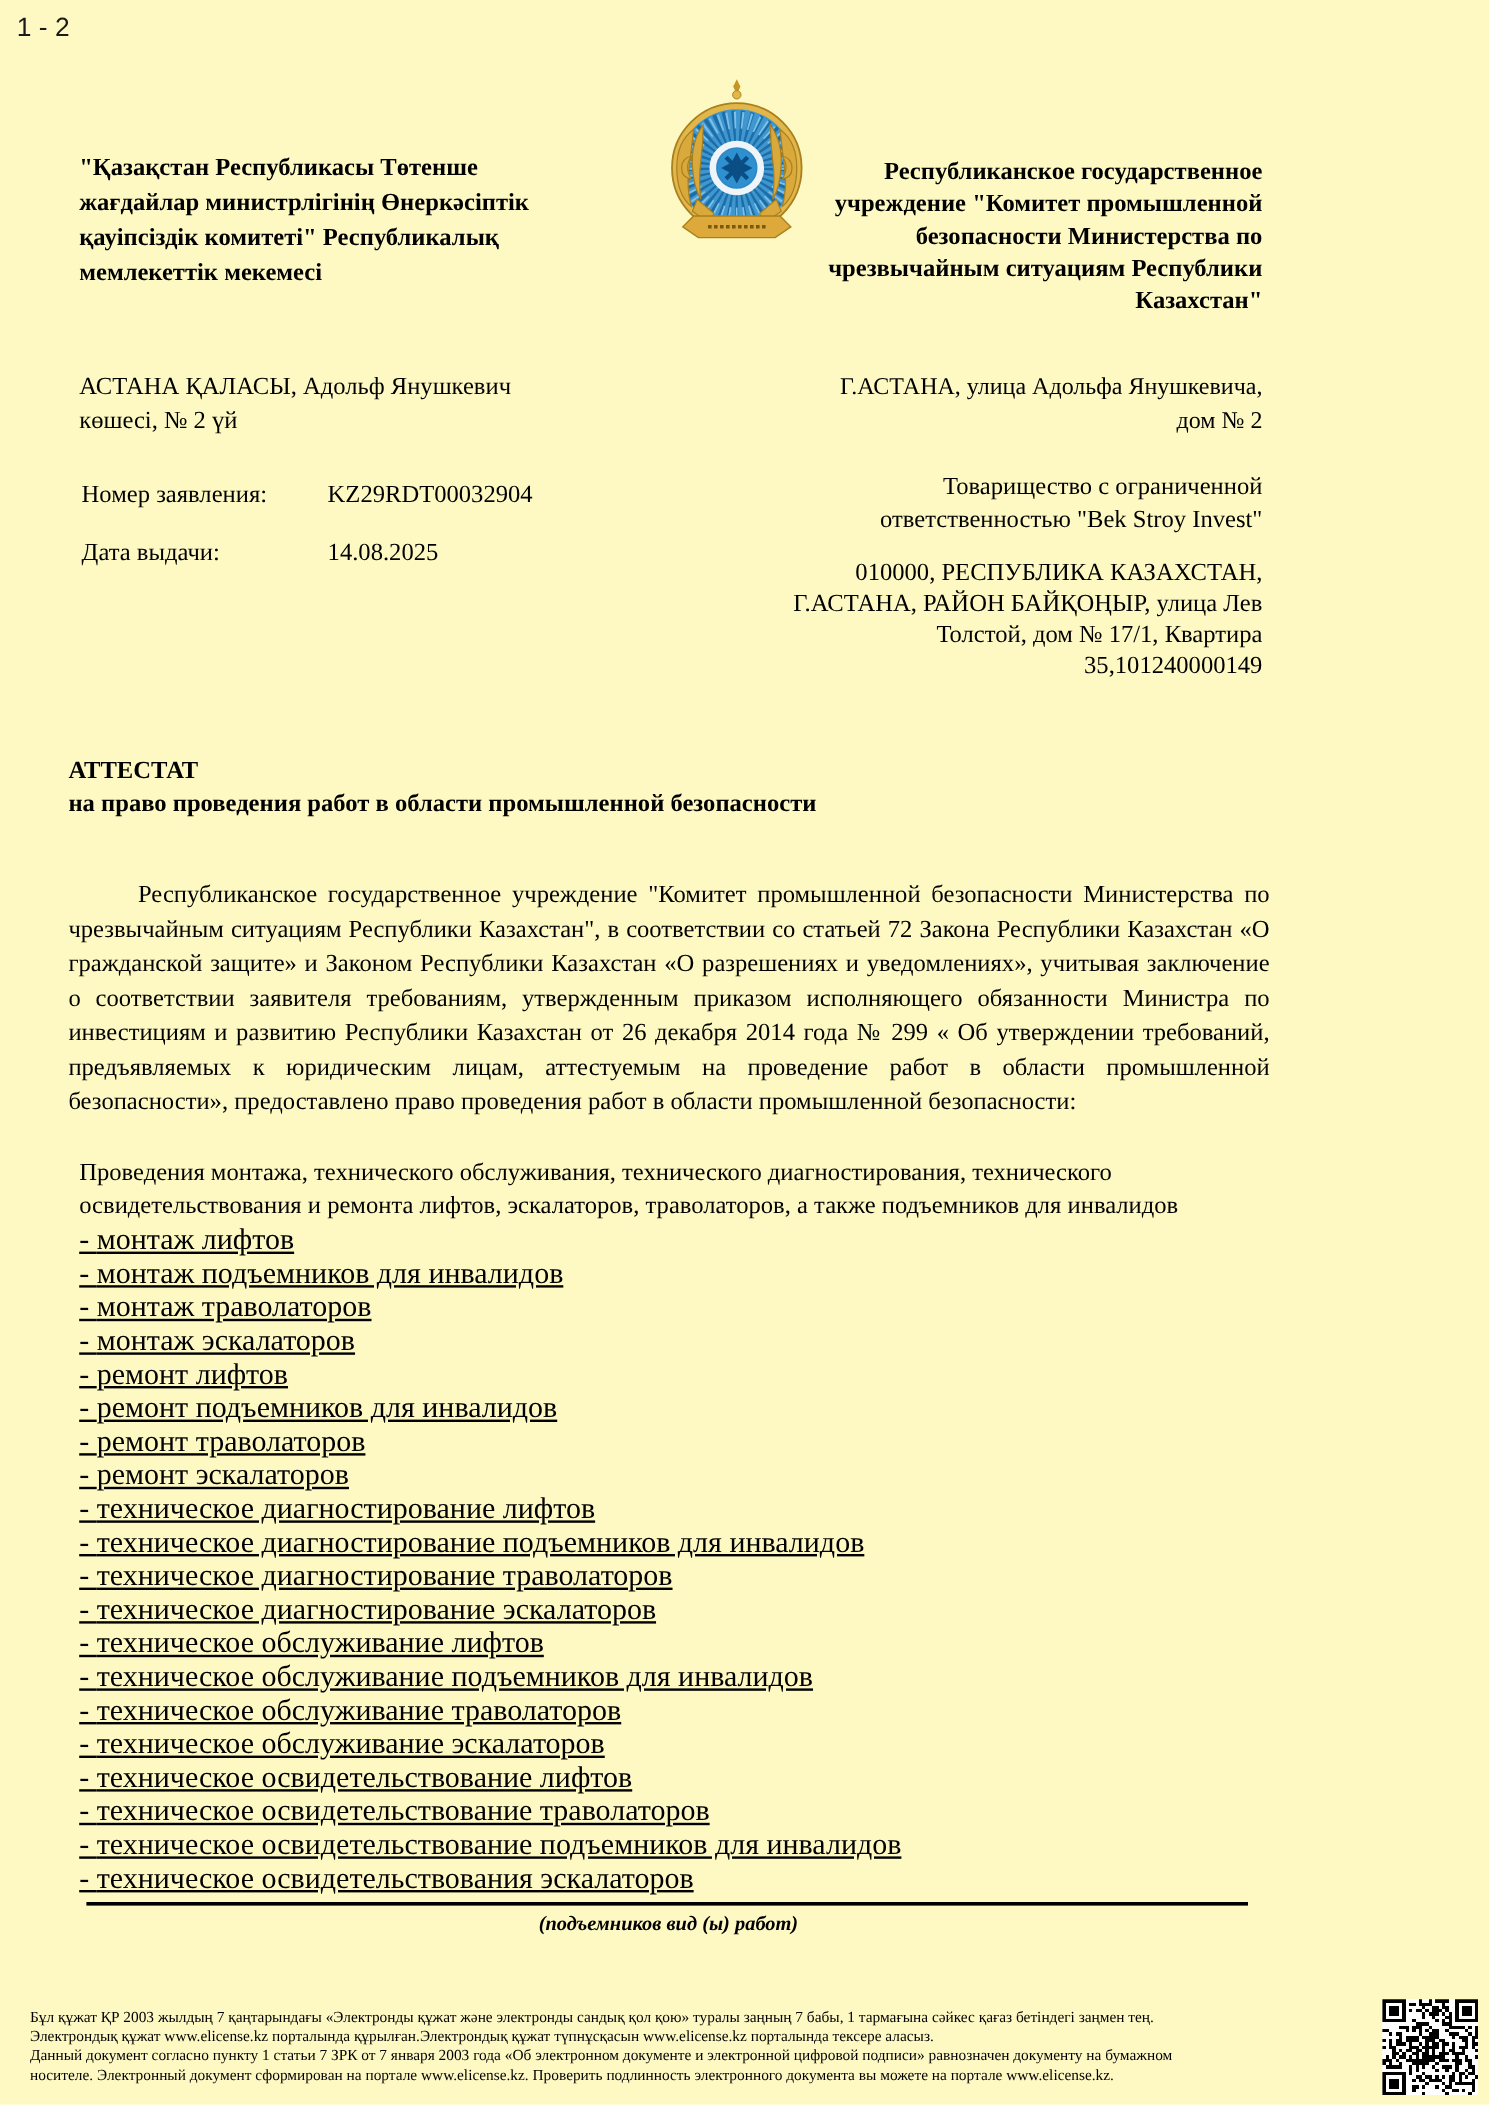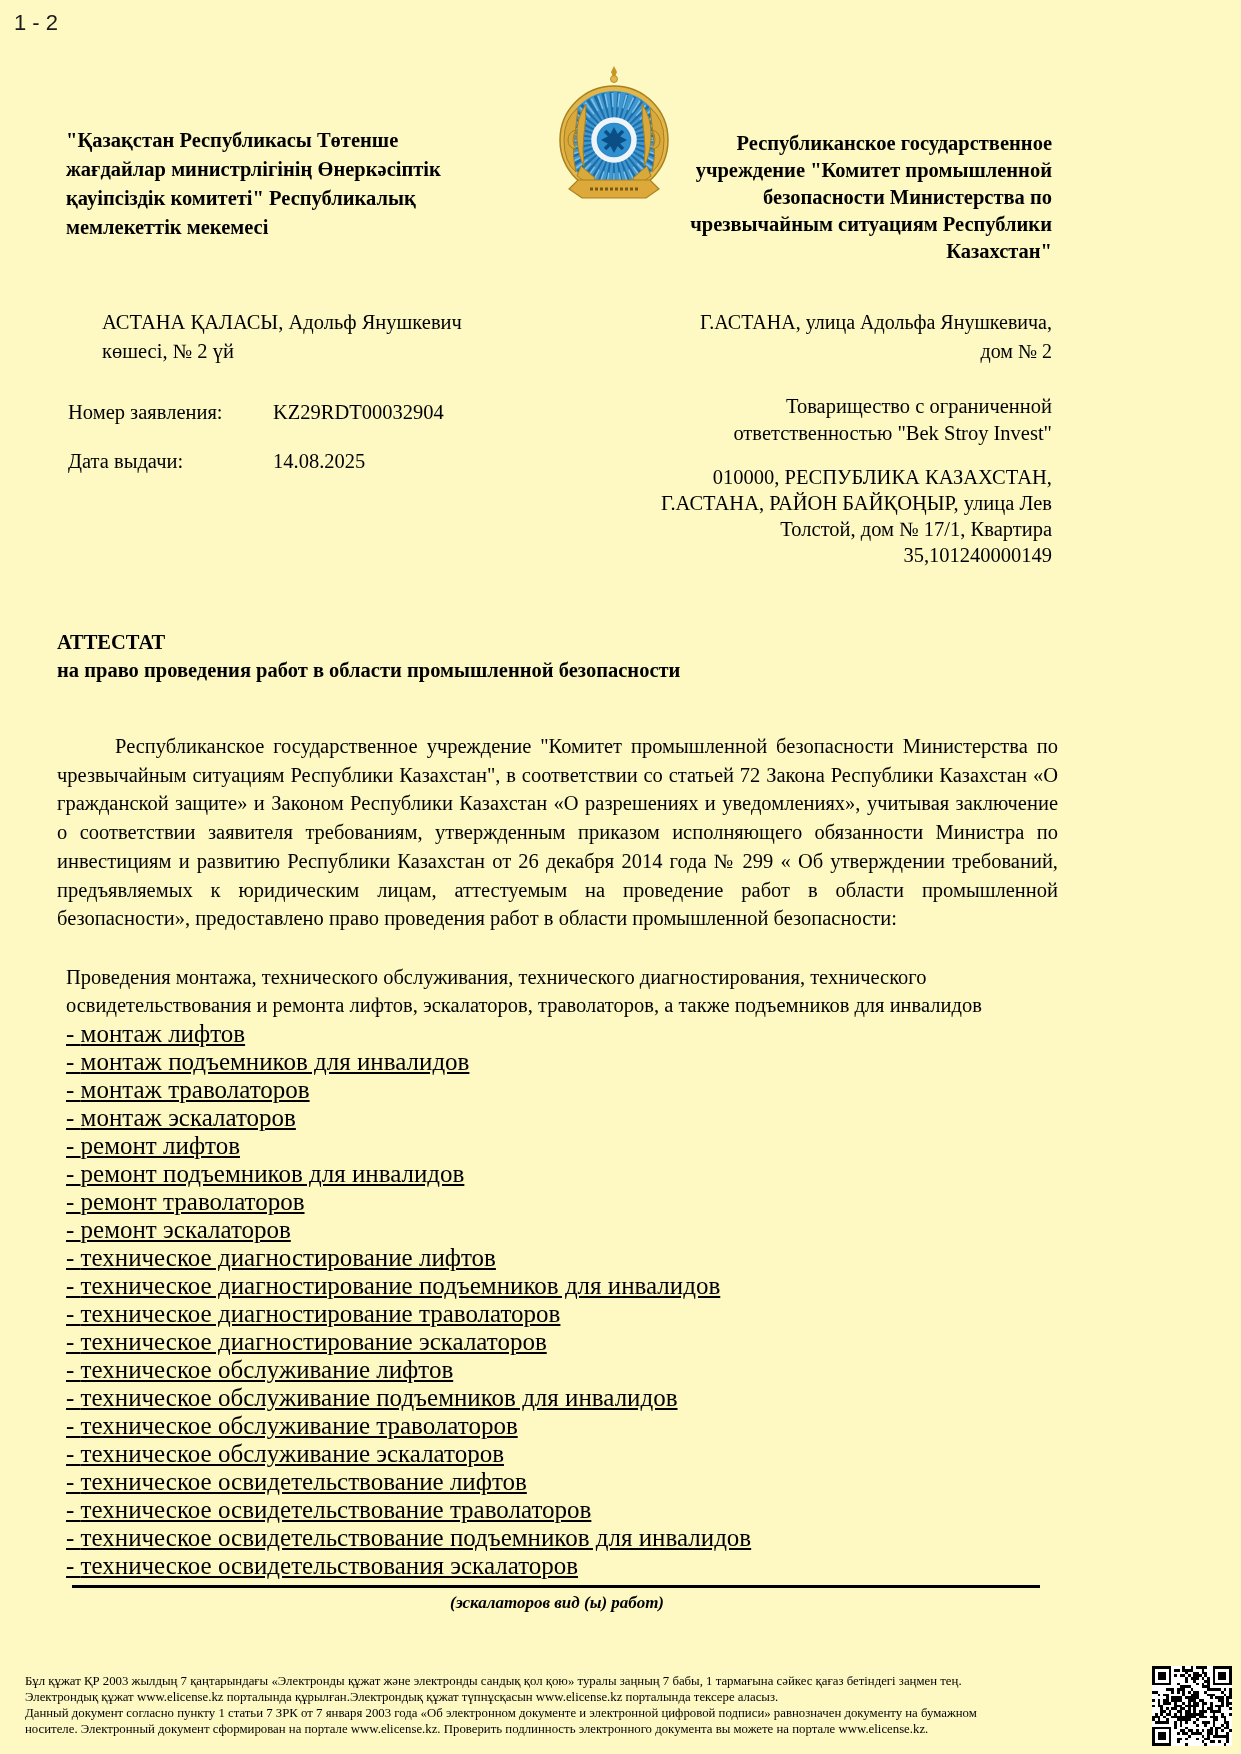--- a/index.html
+++ b/index.html
@@ -29,21 +29,21 @@
   }
   .org-right {
     left: 652px; top: 130px; width: 400px;
     font-weight: bold; font-size: 20.5px; line-height: 27px;
     text-align: right;
   }
   .emblem { left: 556px; top: 64px; width: 116px; height: 140px; }
 
   .addr-left {
     left: 66px; top: 308px; width: 420px;
-    font-size: 20.5px; line-height: 29px; margin-left: 36px;
+    font-size: 20.5px; line-height: 29px;
   }
   .addr-right {
     left: 652px; top: 308px; width: 400px;
     font-size: 20px; line-height: 29px; text-align: right;
   }
 
   .fields { left: 68px; top: 398px; width: 500px; }
   .field-row { position: relative; height: 49px; font-size: 20.5px; line-height: 28px; }
   .field-label { position: absolute; left: 0; top: 0; }
   .field-value { position: absolute; left: 205px; top: 0; }
@@ -226,21 +226,21 @@
 
       <div class="work-item">техническое освидетельствование траволаторов</div>
 
       <div class="work-item">техническое освидетельствование подъемников для инвалидов</div>
 
       <div class="work-item">техническое освидетельствования эскалаторов</div>
     </div>
 
   <div class="abs works-rule"></div>
 
-  <div class="abs works-caption">(эскалаторов вид (ы) работ)</div>
+  <div class="abs works-caption">(подъемников вид (ы) работ)</div>
 
   <div class="abs footer-text">Бұл құжат ҚР 2003 жылдың 7 қаңтарындағы «Электронды құжат және электронды сандық қол қою» туралы заңның 7 бабы, 1 тармағына сәйкес қағаз бетіндегі заңмен тең.
 Электрондық құжат www.elicense.kz порталында құрылған.Электрондық құжат түпнұсқасын www.elicense.kz порталында тексере аласыз.
 Данный документ согласно пункту 1 статьи 7 ЗРК от 7 января 2003 года «Об электронном документе и электронной цифровой подписи» равнозначен документу на бумажном
 носителе. Электронный документ сформирован на портале www.elicense.kz. Проверить подлинность электронного документа вы можете на портале www.elicense.kz.</div>
 
   <div class="abs qr">
     <svg viewBox="0 0 29 29" xmlns="http://www.w3.org/2000/svg" shape-rendering="crispEdges">
       <rect x="0" y="0" width="29" height="29" fill="#fff"></rect>
       <g fill="#000">

